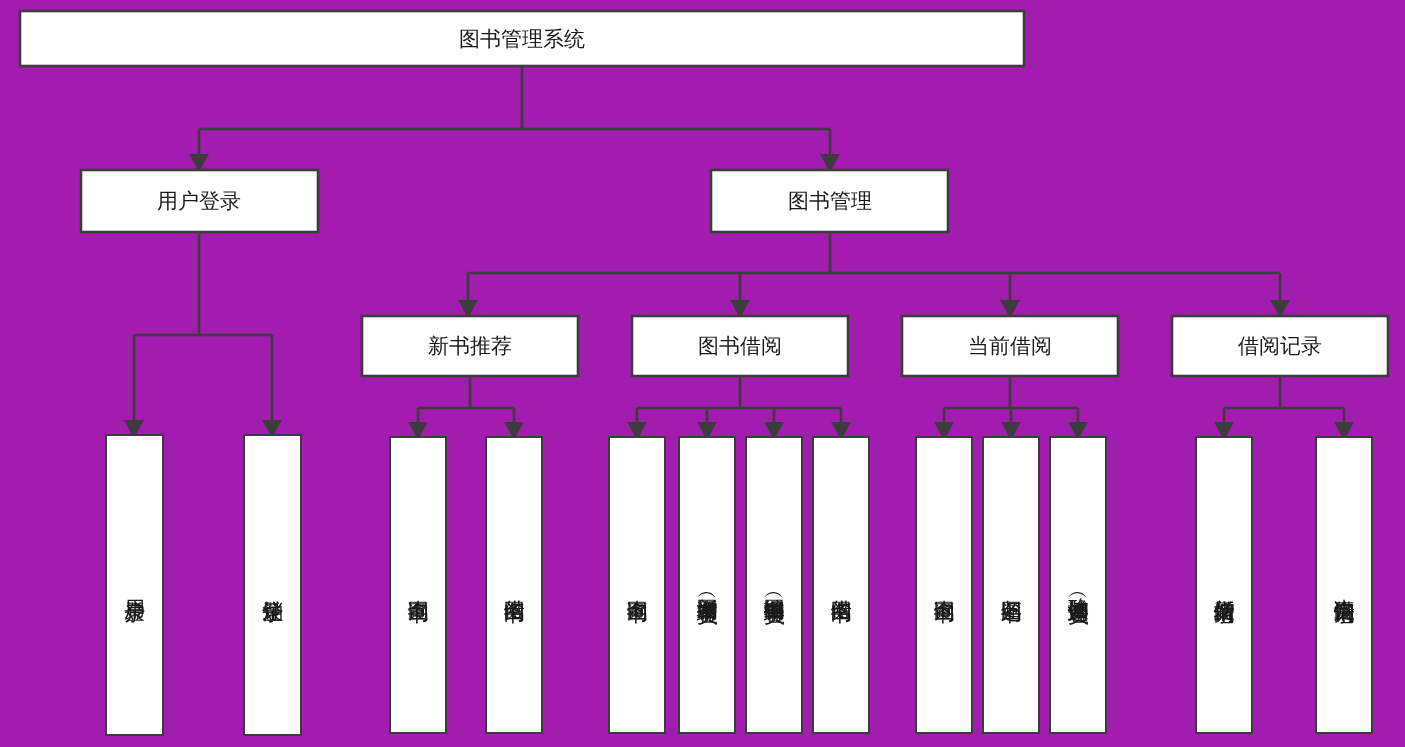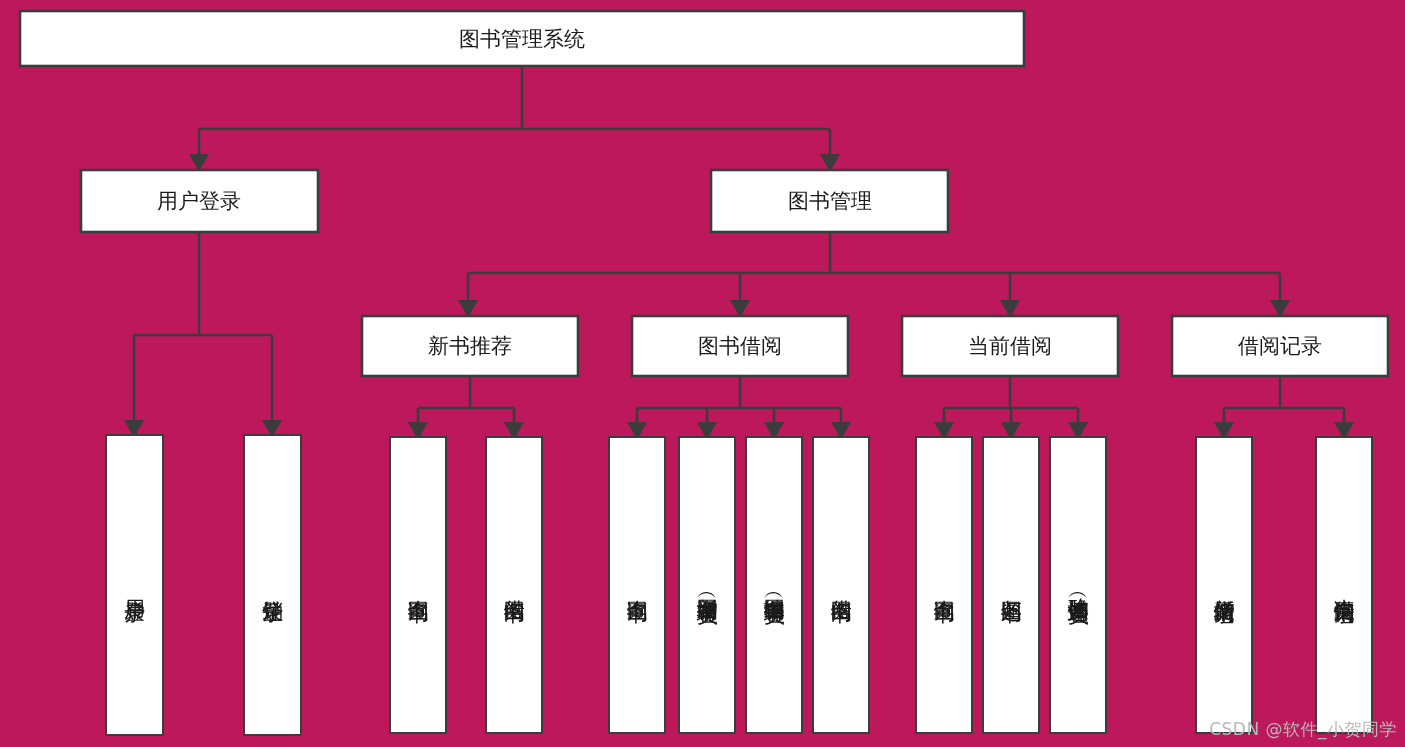--- a/index.html
+++ b/index.html
@@ -10,21 +10,21 @@
   body {
     width: 1405px;
     height: 747px;
     font-family: "DejaVu Sans", "Liberation Sans", sans-serif;
     overflow: hidden;
   }
   #diagram-root {
     position: relative;
     width: 1405px;
     height: 747px;
-    background: #be185d;
+    background: #a21caf;
   }
   svg#flow-svg {
     position: absolute;
     left: 0;
     top: 0;
     width: 1405px;
     height: 747px;
   }
   .node-rect {
     fill: #ffffff;
@@ -222,15 +222,14 @@
   </div>
 
   <div class="vnode" style="left:1195px; top:436px; width:58px; height:298px;">
     <span class="vtext">新增借阅记录</span>
   </div>
 
   <div class="vnode" style="left:1315px; top:436px; width:58px; height:298px;">
     <span class="vtext">查询借阅记录</span>
   </div>
 
-  <div class="watermark">CSDN @软件_小贺同学</div>
 
 </div>
 
 </body></html>

